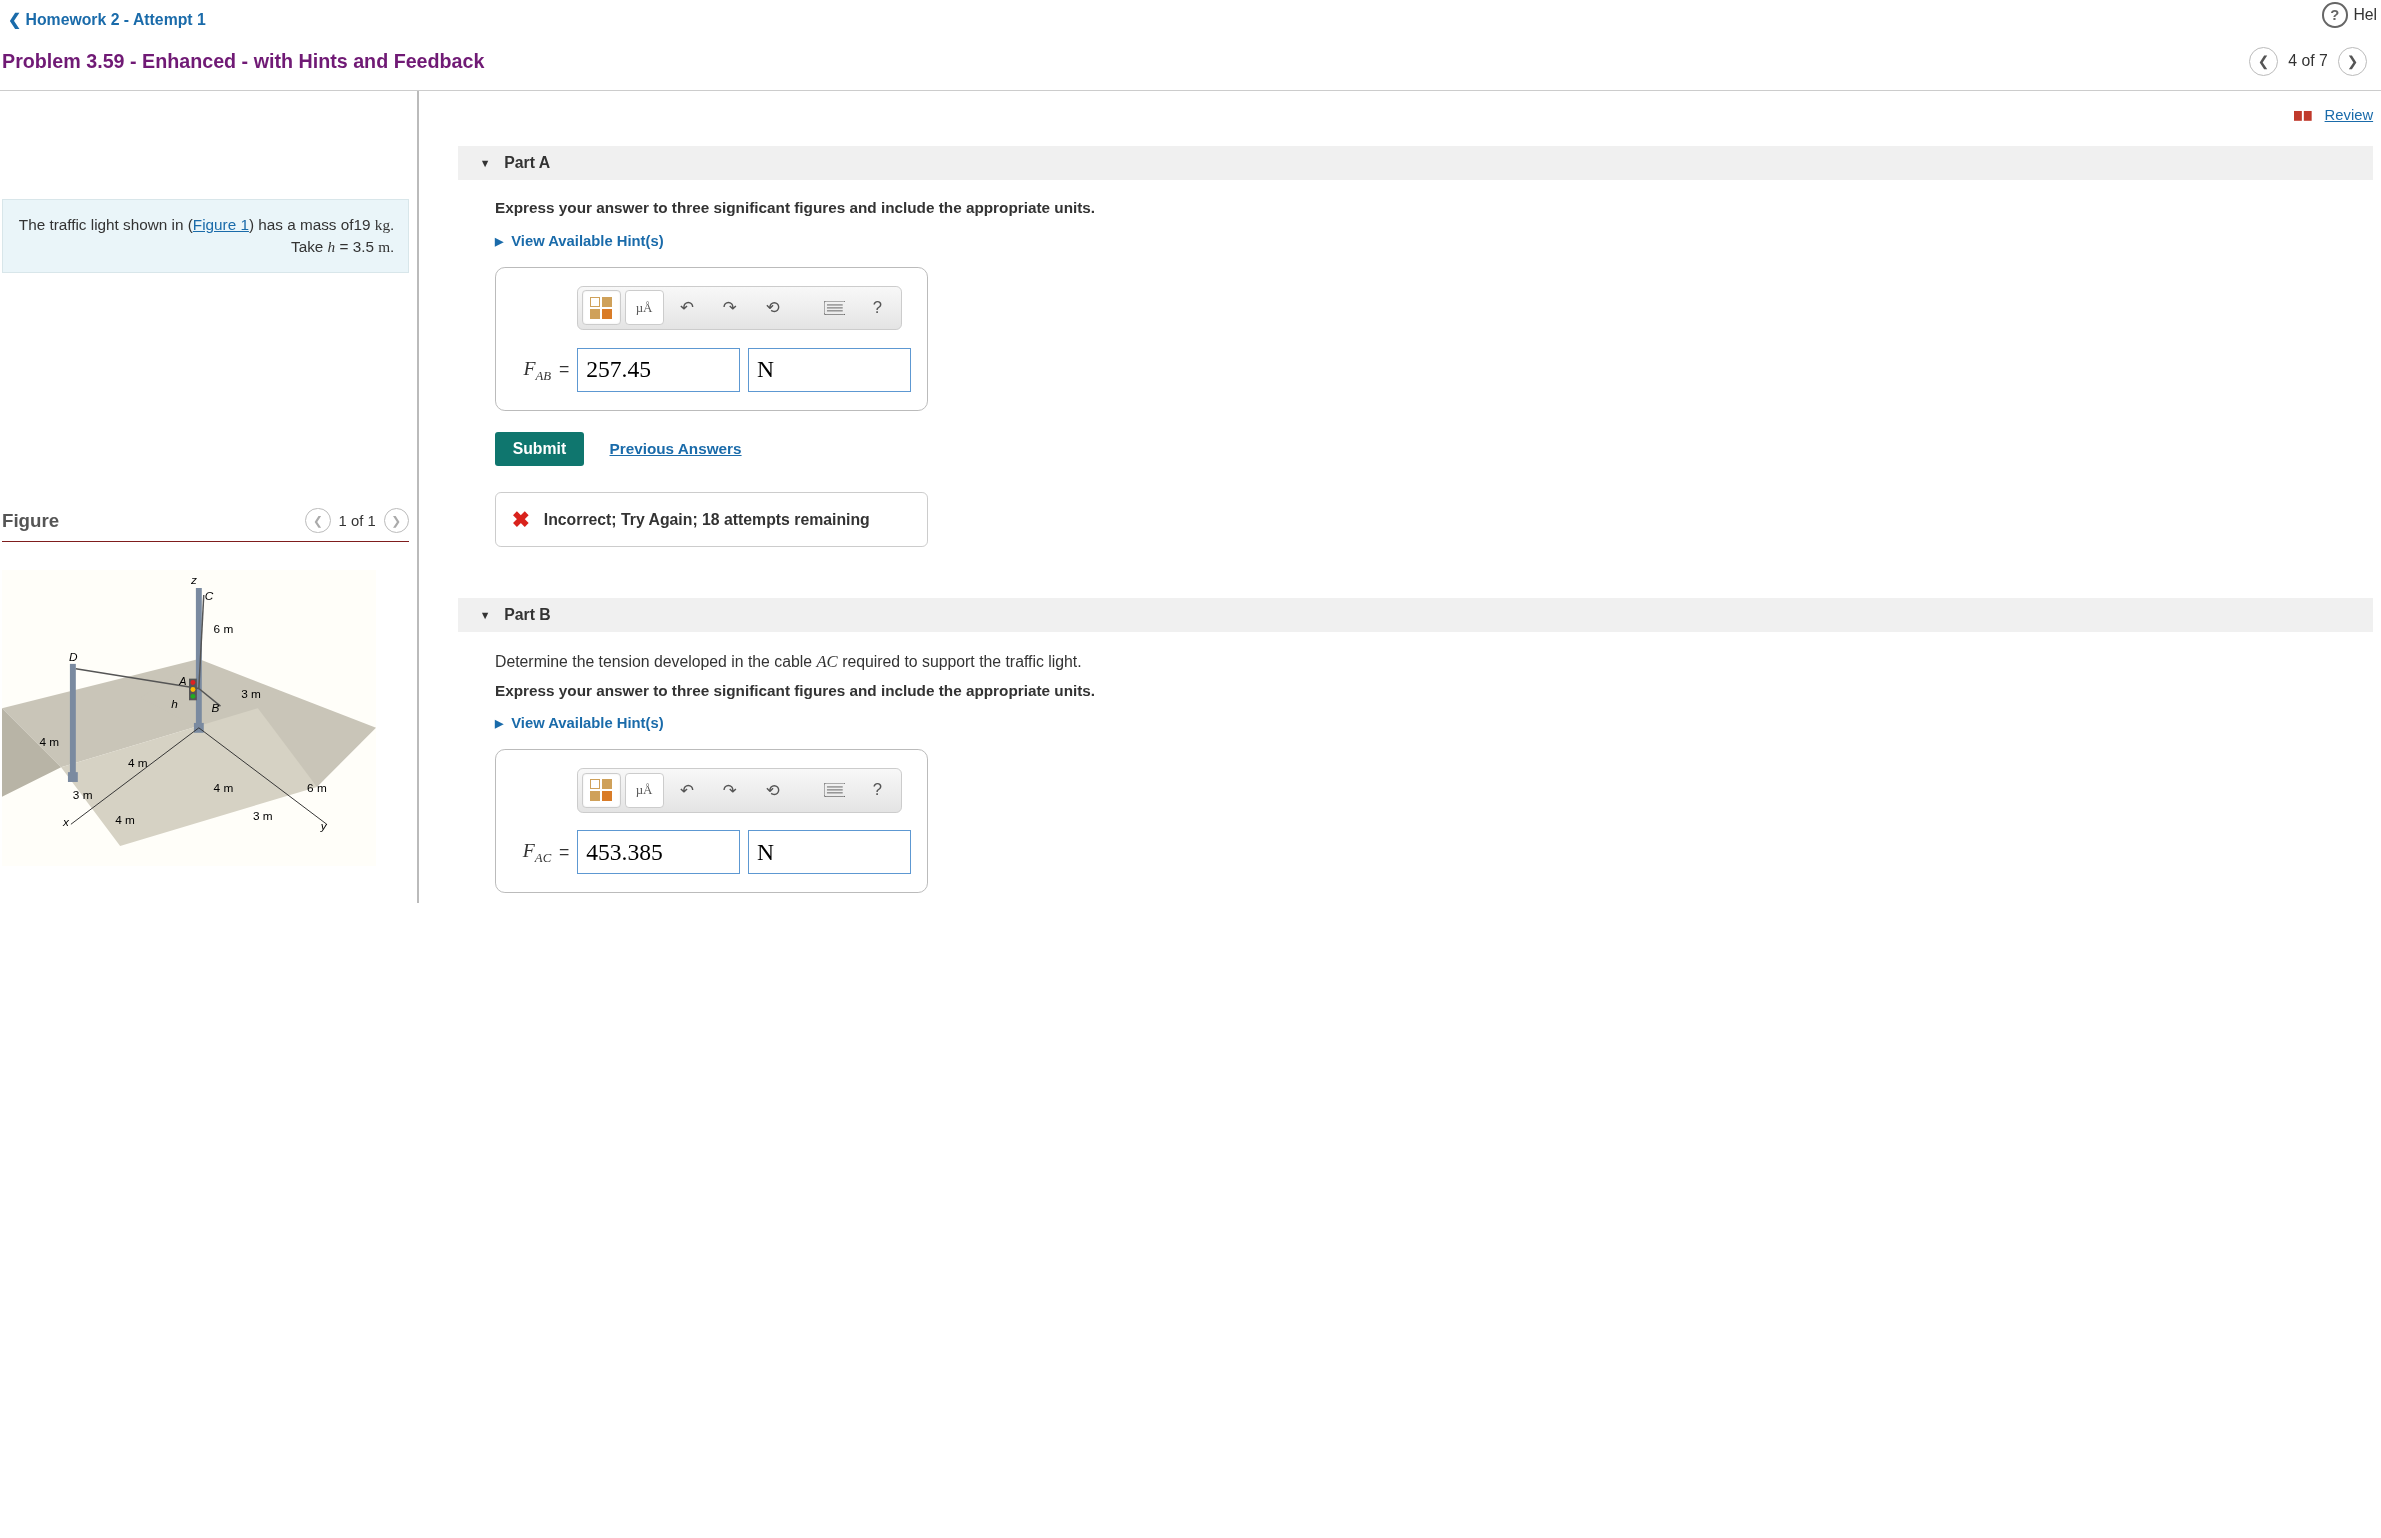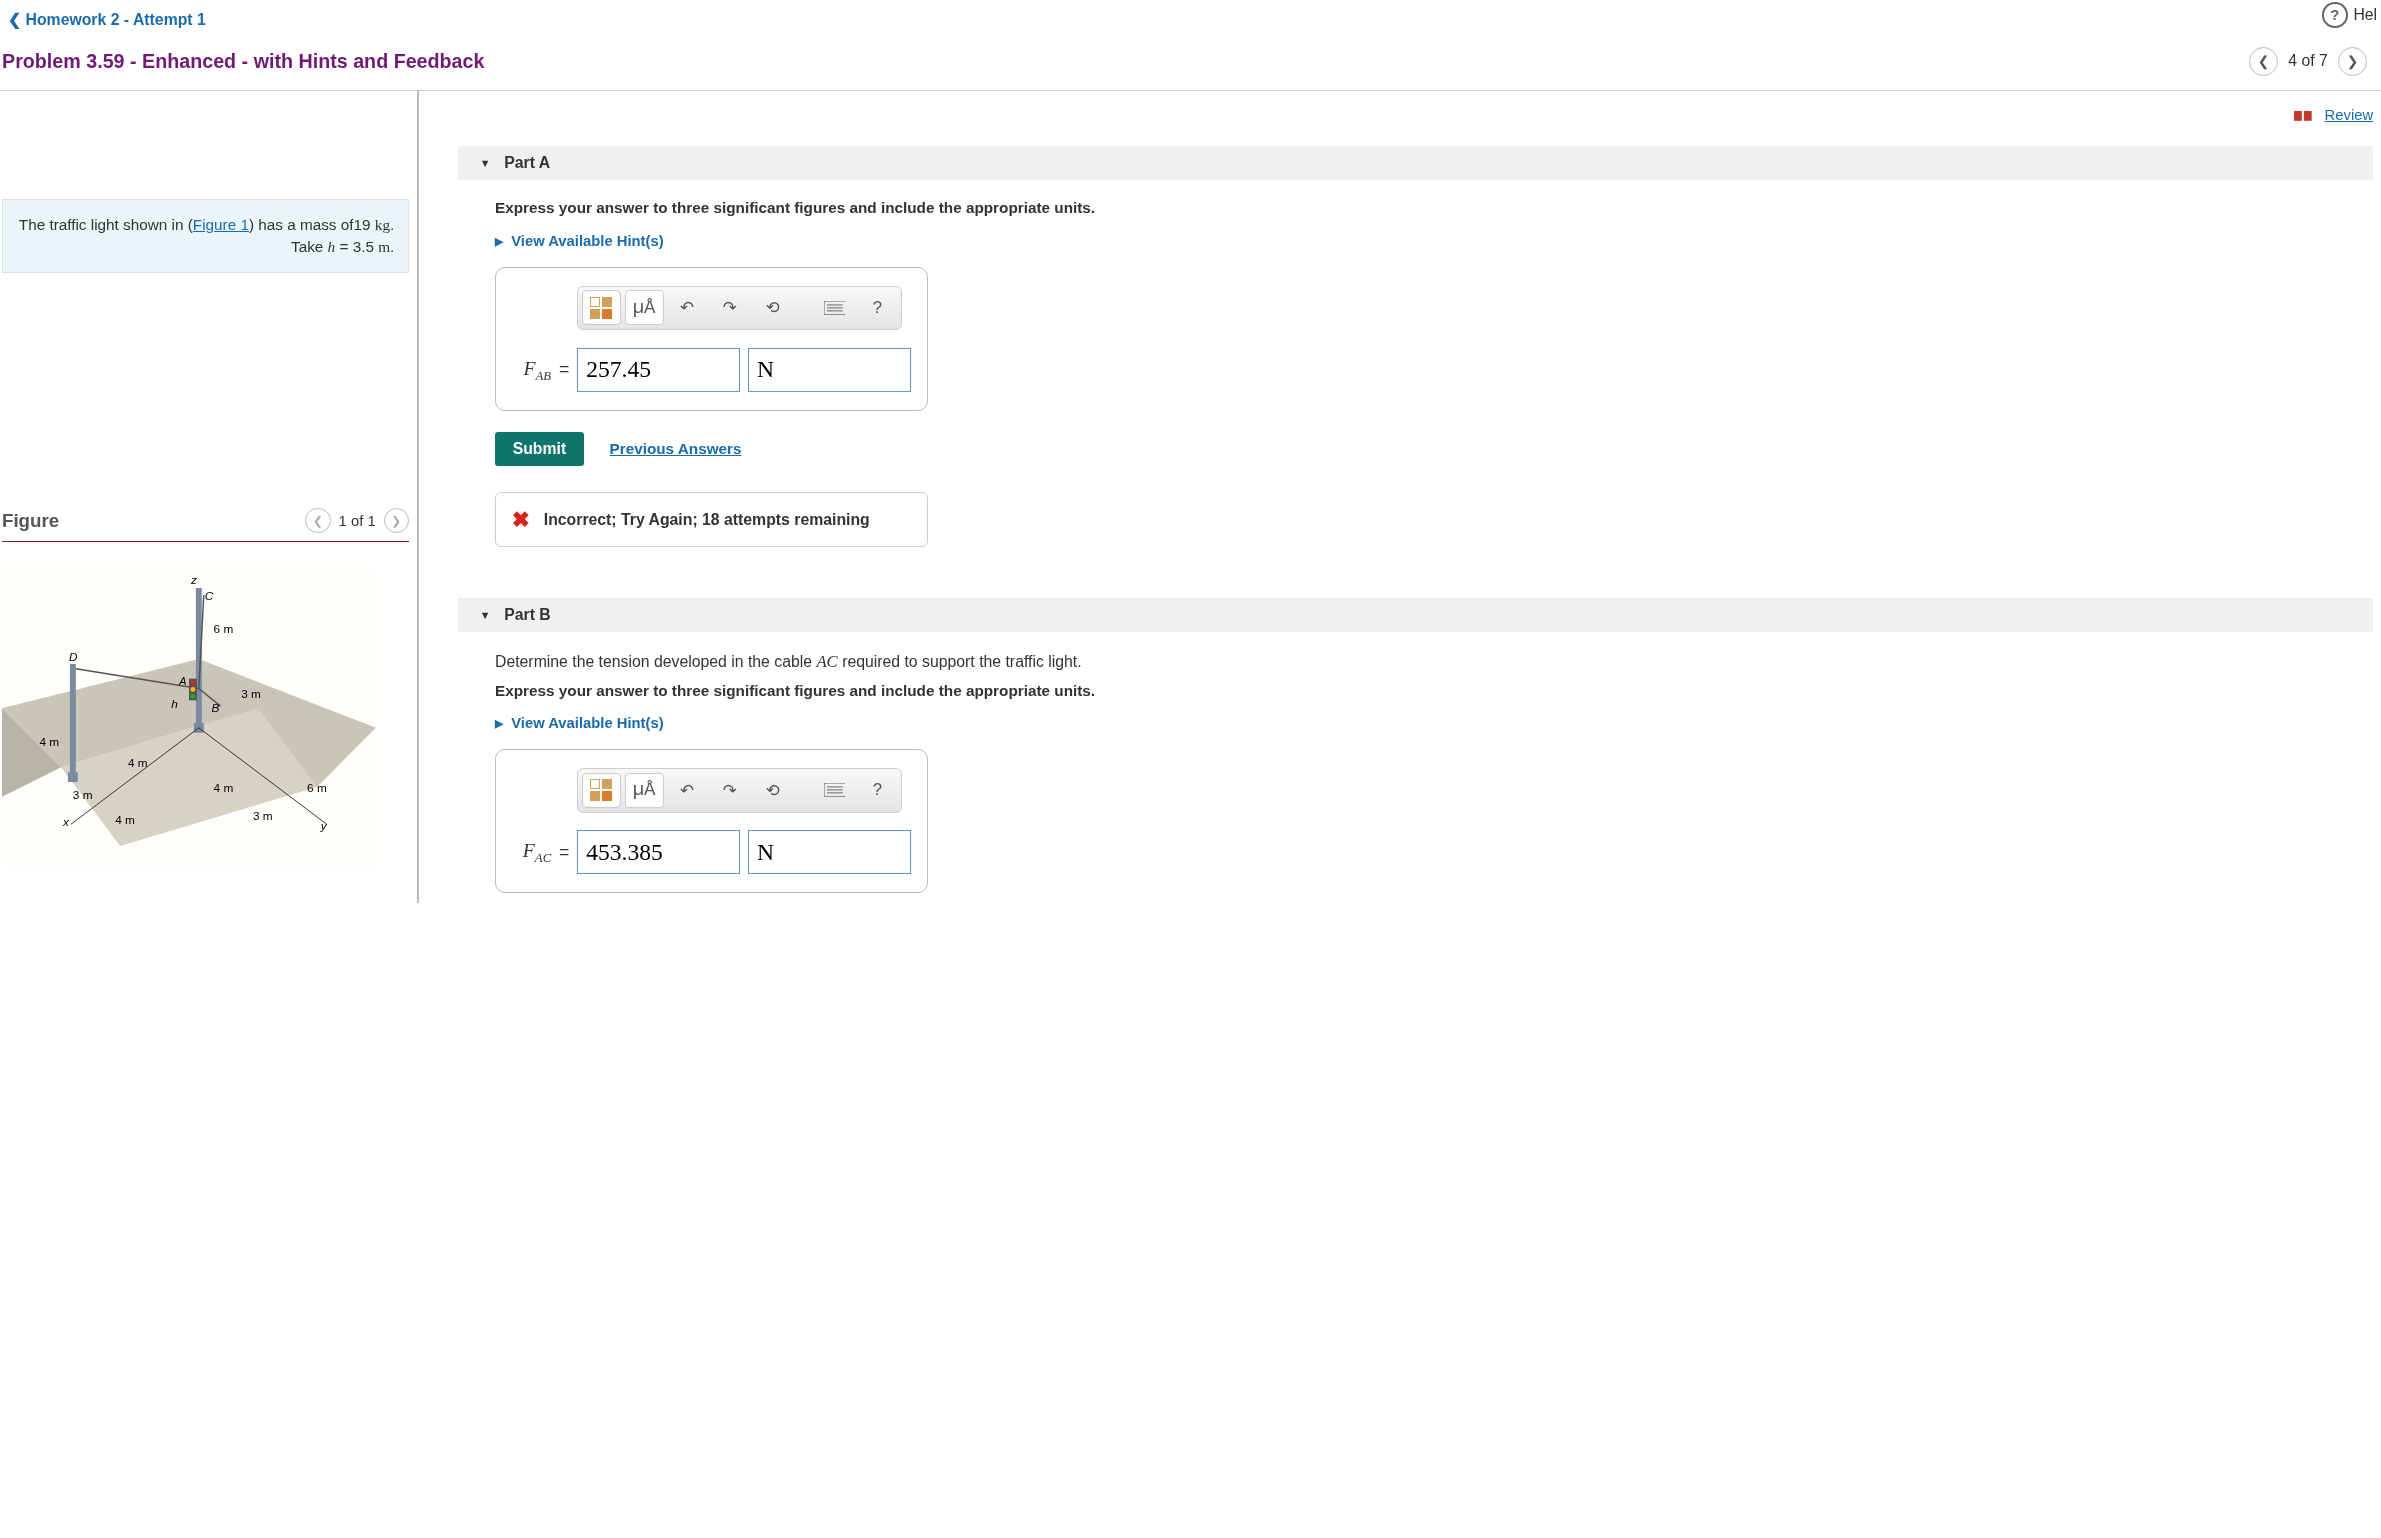--- a/index.html
+++ b/index.html
@@ -51,21 +51,21 @@
   .prompt-line { font-size: 15.8px; color: #333; margin-bottom: 9.9px;}
   .cable-name { font-family: 'Times New Roman', serif; font-style: italic; font-size: 16.7px;}
   .express { font-weight: bold; font-size: 15.3px; margin-bottom: 15.8px; }
   .hints-link { color:#1a6baa; font-weight: bold; font-size: 14.8px; cursor:pointer; display:flex; align-items:center; gap:7.9px;}
   .hints-link .tri-r { font-size: 10.8px;}
   
   .answer-box { border: 1px solid #bbb; border-radius: 9.9px; margin-top: 17.7px; padding: 17.7px 15.8px 17.7px 11.8px; width: 433px; }
   .toolbar { background: linear-gradient(#f8f8f8,#e4e4e4); border: 1px solid #ccc; border-radius: 5.9px; display:flex; align-items:center; gap: 3.9px; padding: 3.9px; width: 325px; margin-left: 69px;}
   .tb-btn { width: 39px; height: 35px; display:flex; align-items:center; justify-content:center; border-radius: 3.9px; cursor:pointer; font-size: 16.7px; color: #555; }
   .tb-btn.icon-tpl { background:#fff; border:1px solid #ccc; box-shadow: inset 0 0 2px rgba(0,0,0,.1);}
-  .tb-btn.icon-ua { background:#fff; border:1px solid #ccc; font-family:Liberation Mono, monospace; font-size:19px;}
+  .tb-btn.icon-ua { background:#fff; border:1px solid #ccc; font-family:Liberation Serif, serif; font-size:13px;}
   .tb-spacer { flex:1; }
   
   .input-row { display:flex; align-items:center; gap: 7.9px; margin-top: 17.7px;}
   .var-label { font-family: 'Times New Roman', serif; font-style: italic; font-size: 19.7px; width: 45px; text-align:right;}
   .var-label sub { font-size: 12.8px; font-style: italic;}
   .eq { font-size: 17.7px; }
   .val-input, .unit-input { height: 44px; border: 1px solid #5d98d2; font-family: 'Times New Roman', serif; font-size: 23.6px; padding: 0 7.9px; background: #fff;}
   .val-input { width: 163px; }
   .unit-input { width: 163px; }
   

